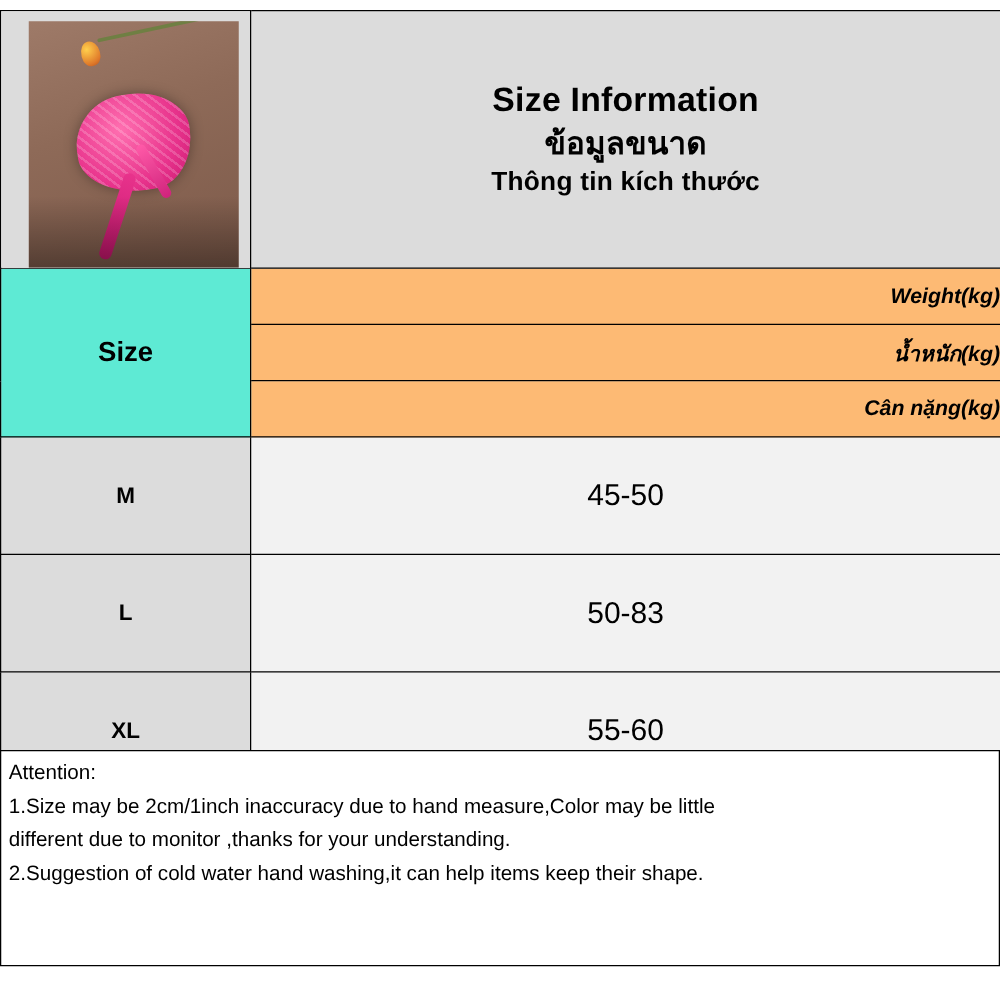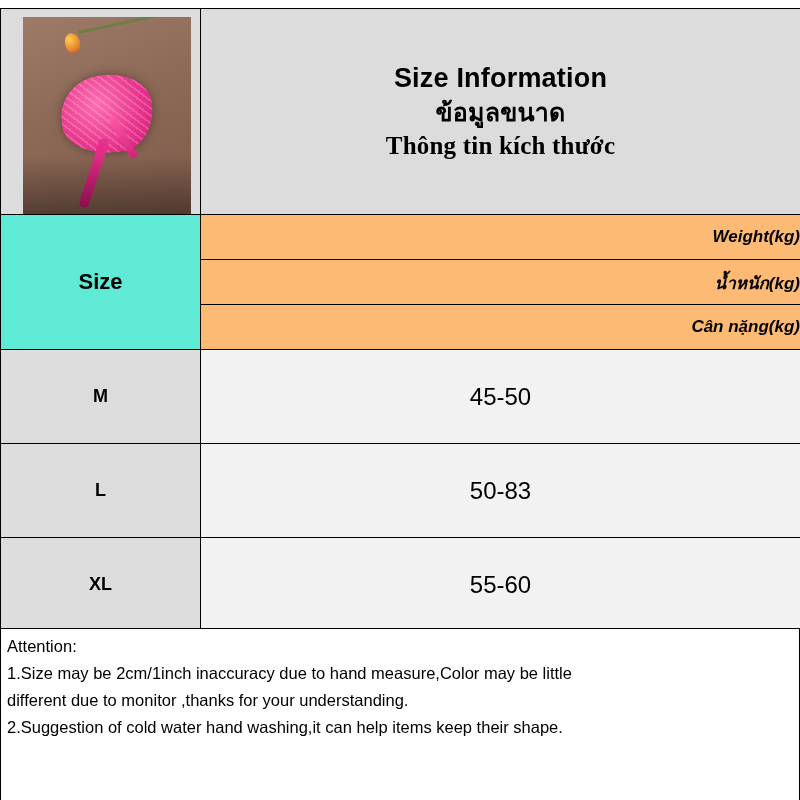--- a/index.html
+++ b/index.html
@@ -122,21 +122,21 @@
     text-align: center;
     padding: 8px 10px;
   }
   .title-cell .line {
     font-weight: bold;
     line-height: 1.32;
     letter-spacing: .2px;
   }
   .title-en { font-size: 27px; }
   .title-th { font-size: 25px; }
-  .title-vi { font-size: 25px; font-family: Liberation Serif, serif; }
+  .title-vi { font-size: 21px; }
 
   
   .size-head {
     background: #5eead4;
     text-align: center;
     font-size: 22px;
     font-weight: bold;
   }
   .weight-cell {
     background: #fdba74;
@@ -160,21 +160,21 @@
   .row-val {
     background: #f2f2f2;
     text-align: center;
     font-size: 24px;
   }
 
   
   .attention {
     position: absolute;
     left: 0;
-    top: 628px;
+    top: 600px;
     width: 800px;
     height: 173px;
     box-sizing: border-box;
     border: 1px solid #000;
     border-top: 1px solid #000;
     background: #ffffff;
     padding: 6px 6px 0 6px;
   }
   .attention p {
     margin: 0 0 3px 0;

